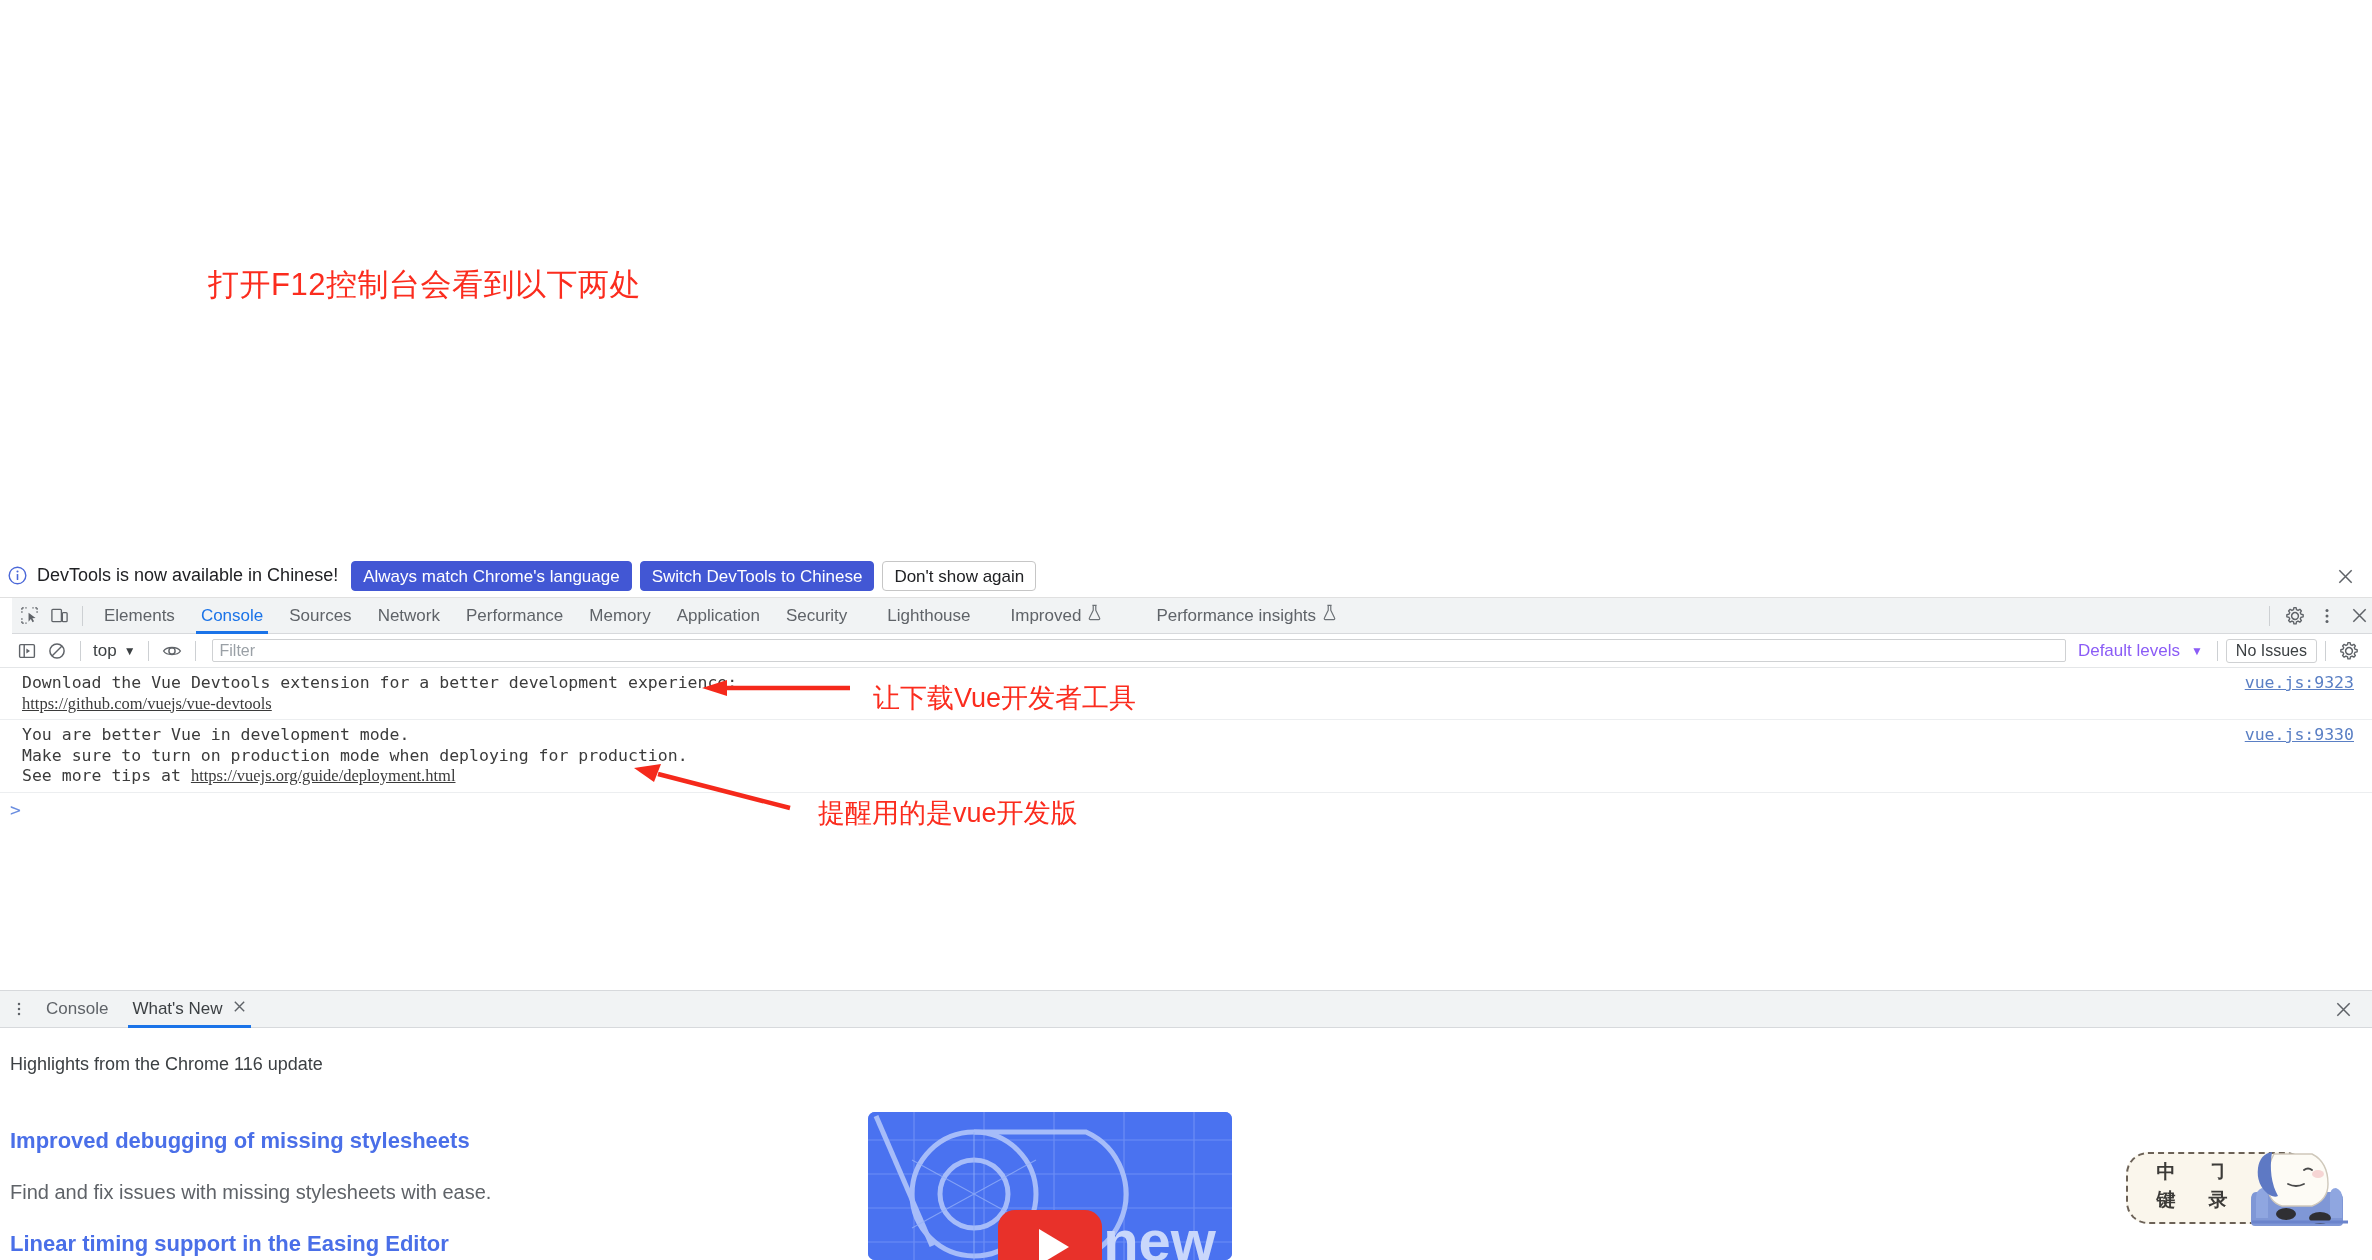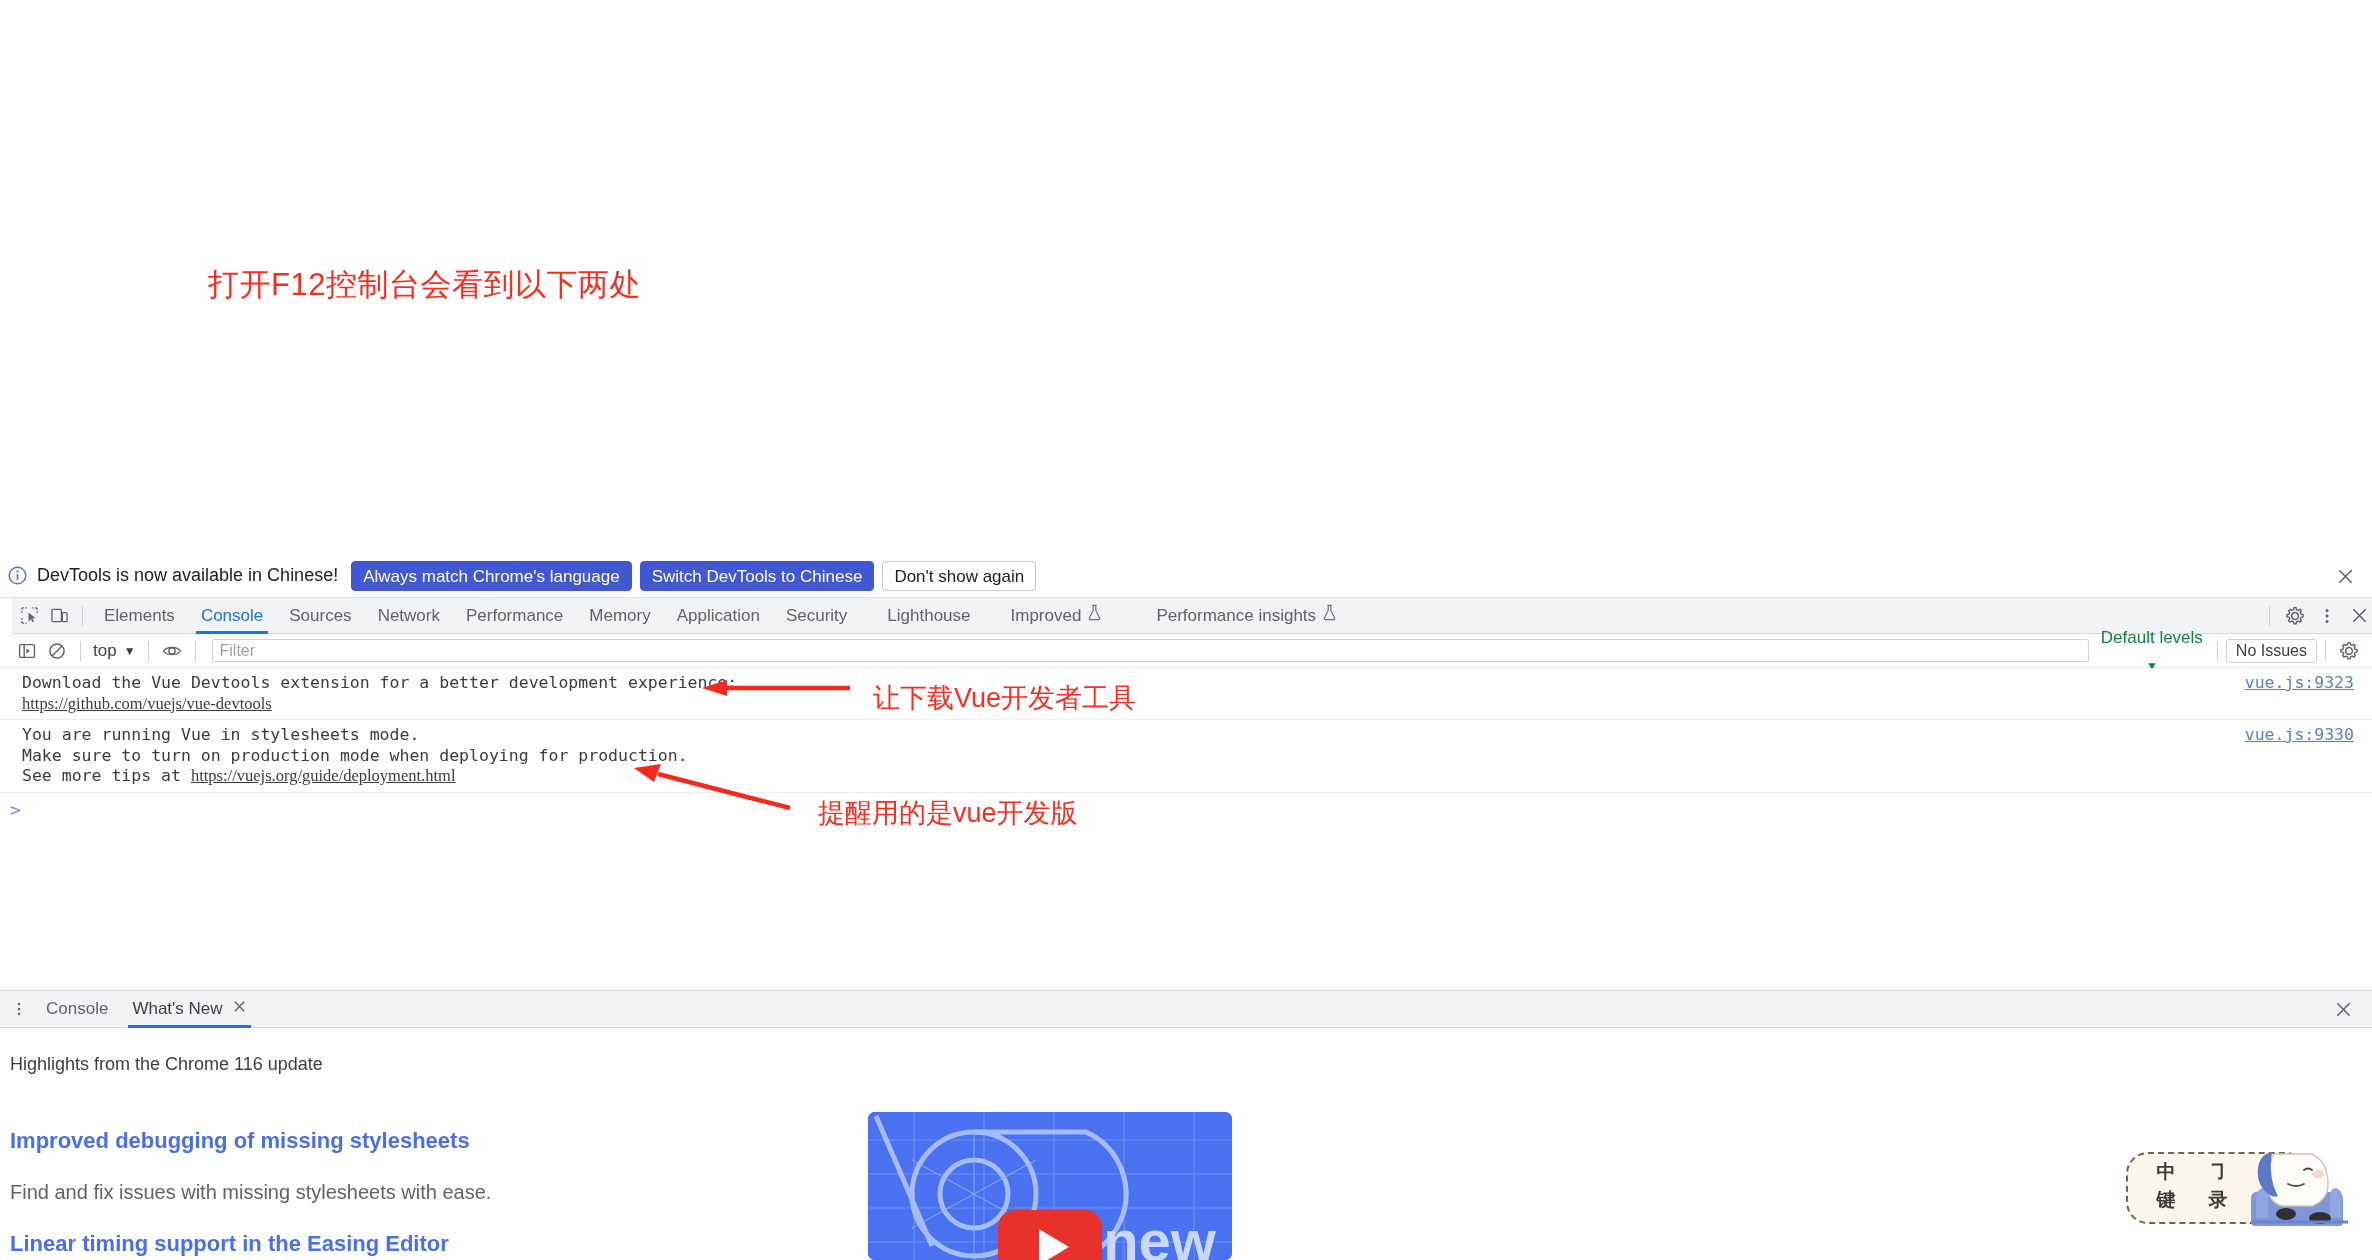--- a/index.html
+++ b/index.html
@@ -80,21 +80,21 @@
   }
   .filter-input {
     flex:1 1 auto; height:23px; margin:0 6px 0 8px;
     border:1px solid #cfd1d3; border-radius:2px; background:#fff;
     font-size:16px; color:#3c4043; padding:0 7px;
     font-family:"Liberation Sans", sans-serif; outline:none;
   }
   .filter-input::placeholder { color:#9aa0a6; }
   .level-select {
     display:flex; align-items:center; gap:11px; font-size:17px;
-    color:#15803d; cursor:pointer; white-space:nowrap; padding:0 6px;flex-direction:column;
+    color:#8b5cf6; cursor:pointer; white-space:nowrap; padding:0 6px;
   }
   .issues-btn {
     font-size:16px; color:#3c4043; border:1px solid #cfd1d3; border-radius:3px;
     height:24px; line-height:22px; padding:0 9px; white-space:nowrap;
     background:#fff; cursor:pointer;
   }
 
   
   .console-body { position:absolute; left:0; top:668px; width:2372px; height:322px; background:#fff; }
   .msg-row {
@@ -334,21 +334,21 @@
 
   <div class="console-body">
 
     <div class="msg-row">
       <div class="msg-text">Download the Vue Devtools extension for a better development experience:</div>
       <div><span class="msg-link">https://github.com/vuejs/vue-devtools</span></div>
       <span class="msg-source">vue.js:9323</span>
     </div>
 
     <div class="msg-row">
-      <div class="msg-text">You are running Vue in stylesheets mode.</div>
+      <div class="msg-text">You are better Vue in development mode.</div>
       <div class="msg-text">Make sure to turn on production mode when deploying for production.</div>
       <div class="msg-text"><span>See more tips at </span><span class="msg-link">https://vuejs.org/guide/deployment.html</span></div>
       <span class="msg-source">vue.js:9330</span>
     </div>
 
     <div class="msg-row prompt-row" style="border-bottom:none">
       <span class="prompt-caret">&gt;</span>
     </div>
   </div>
 

